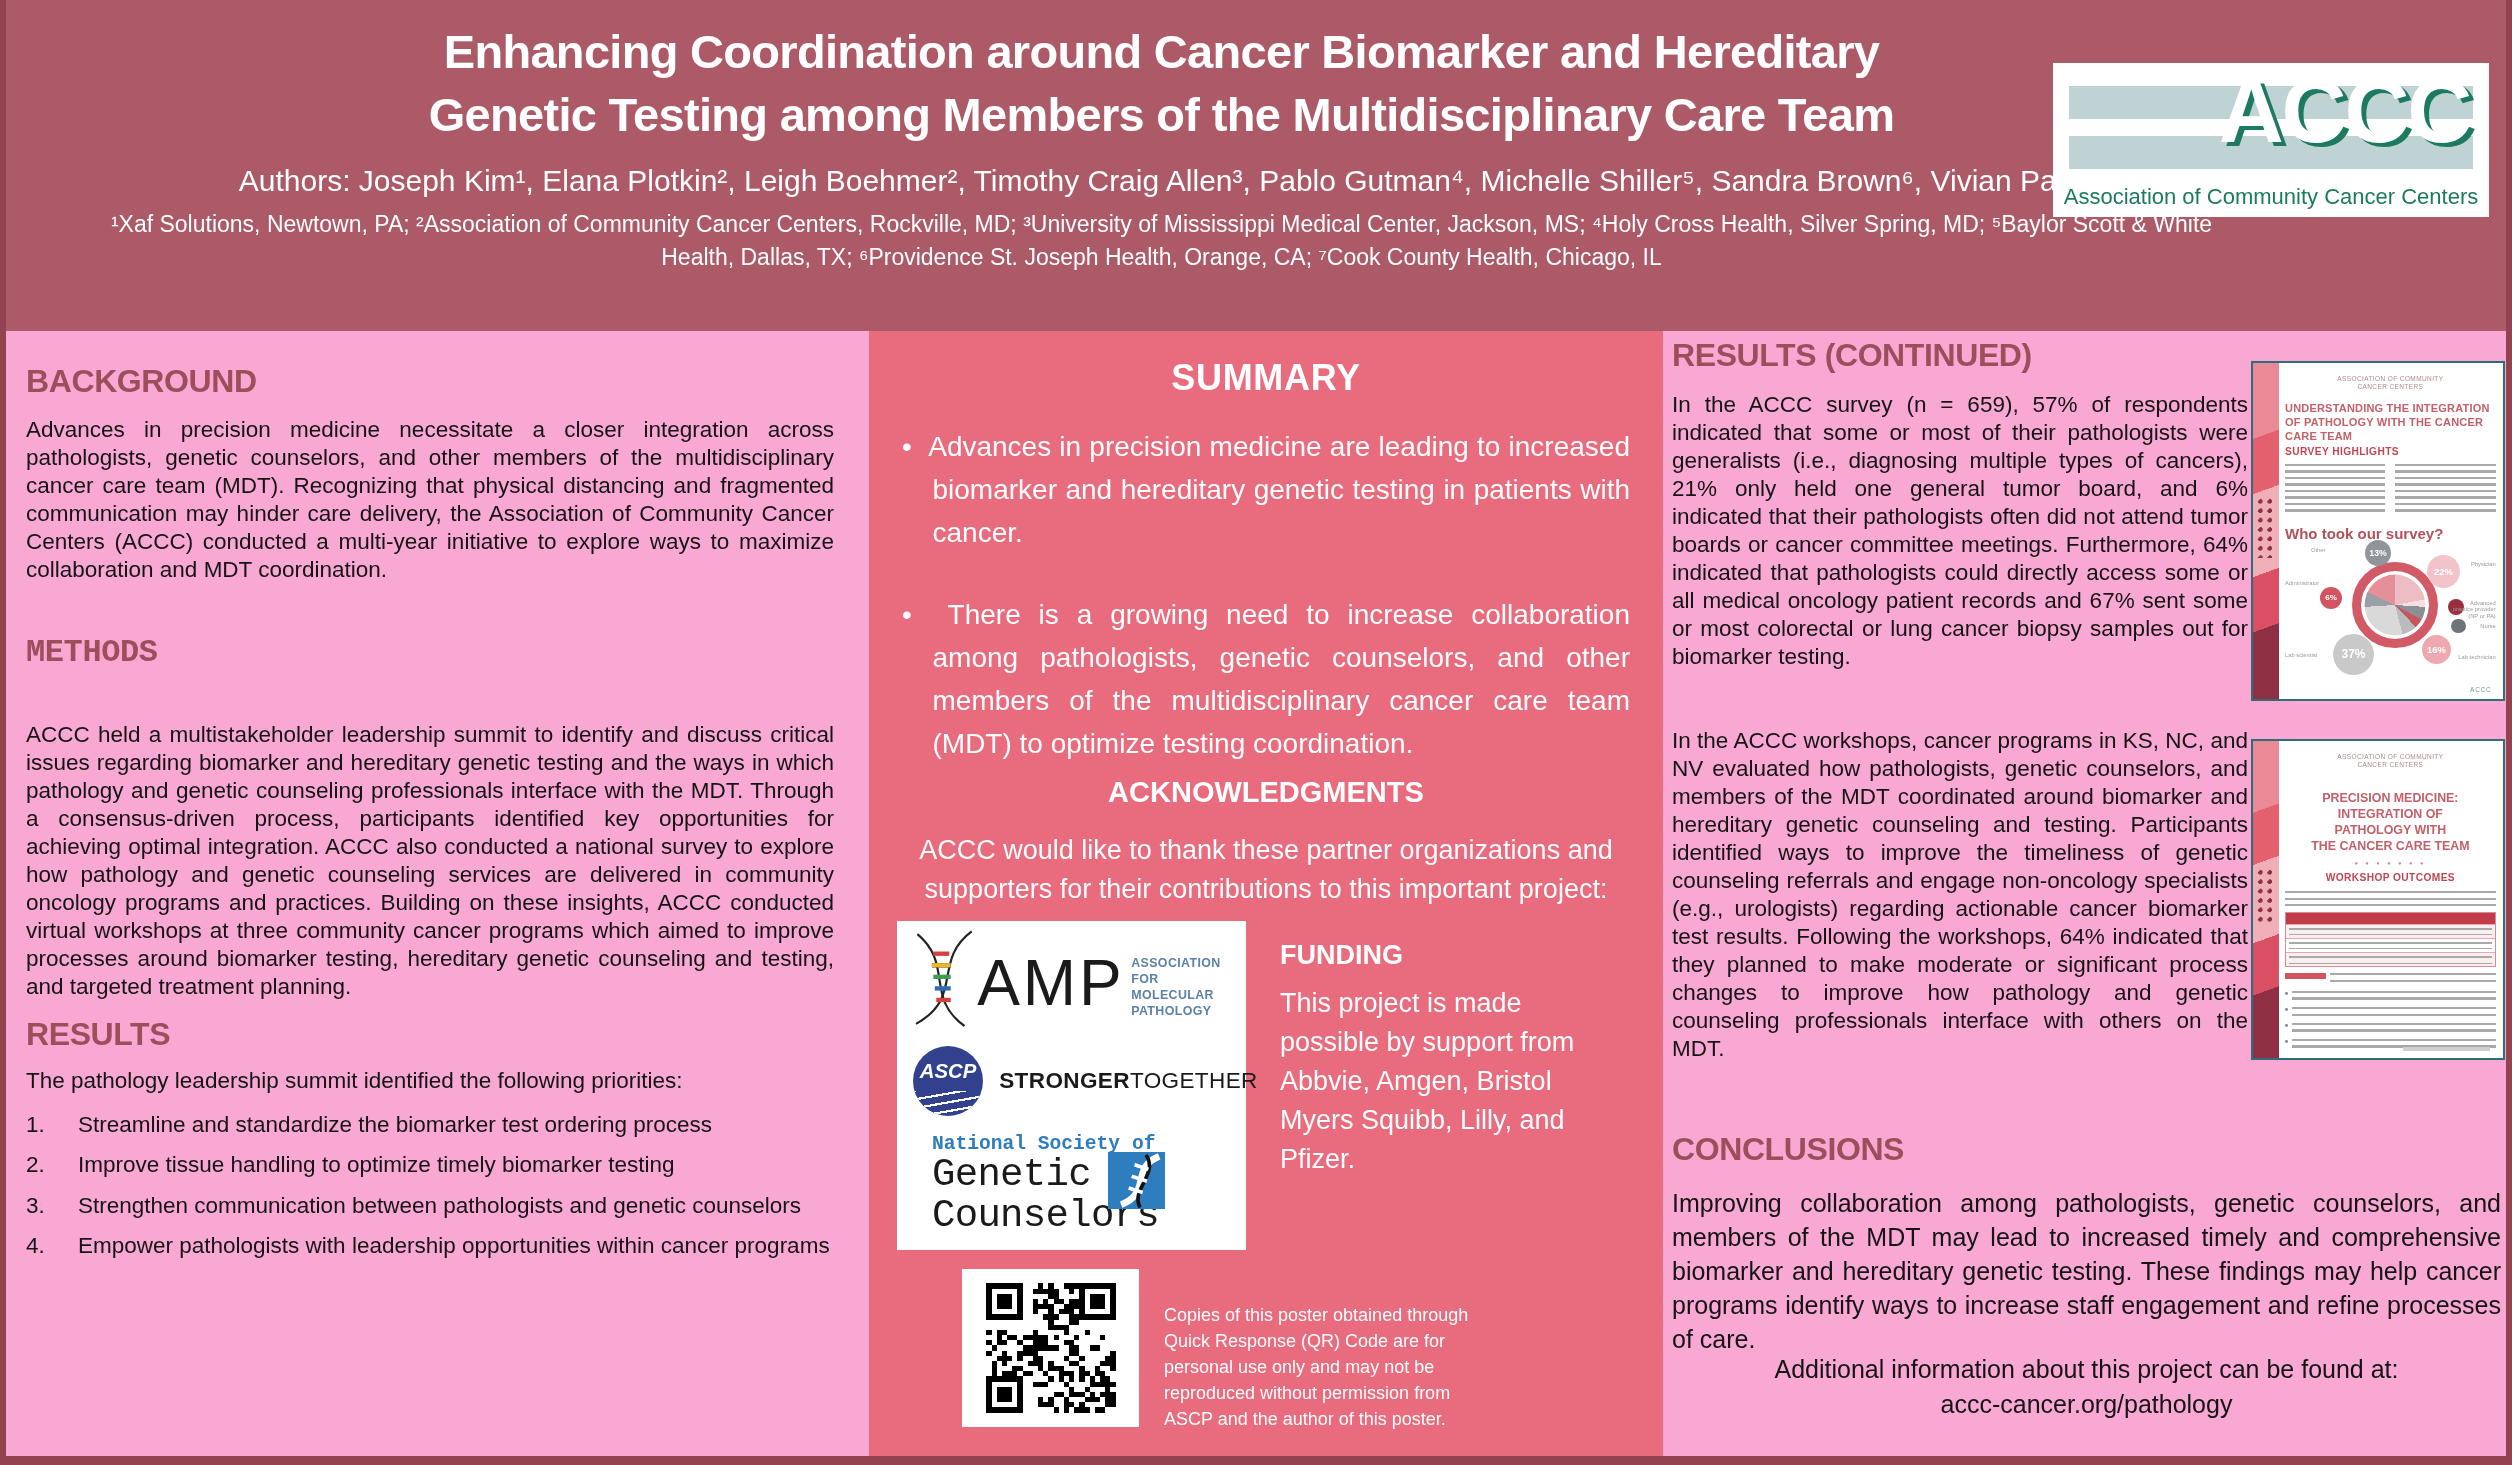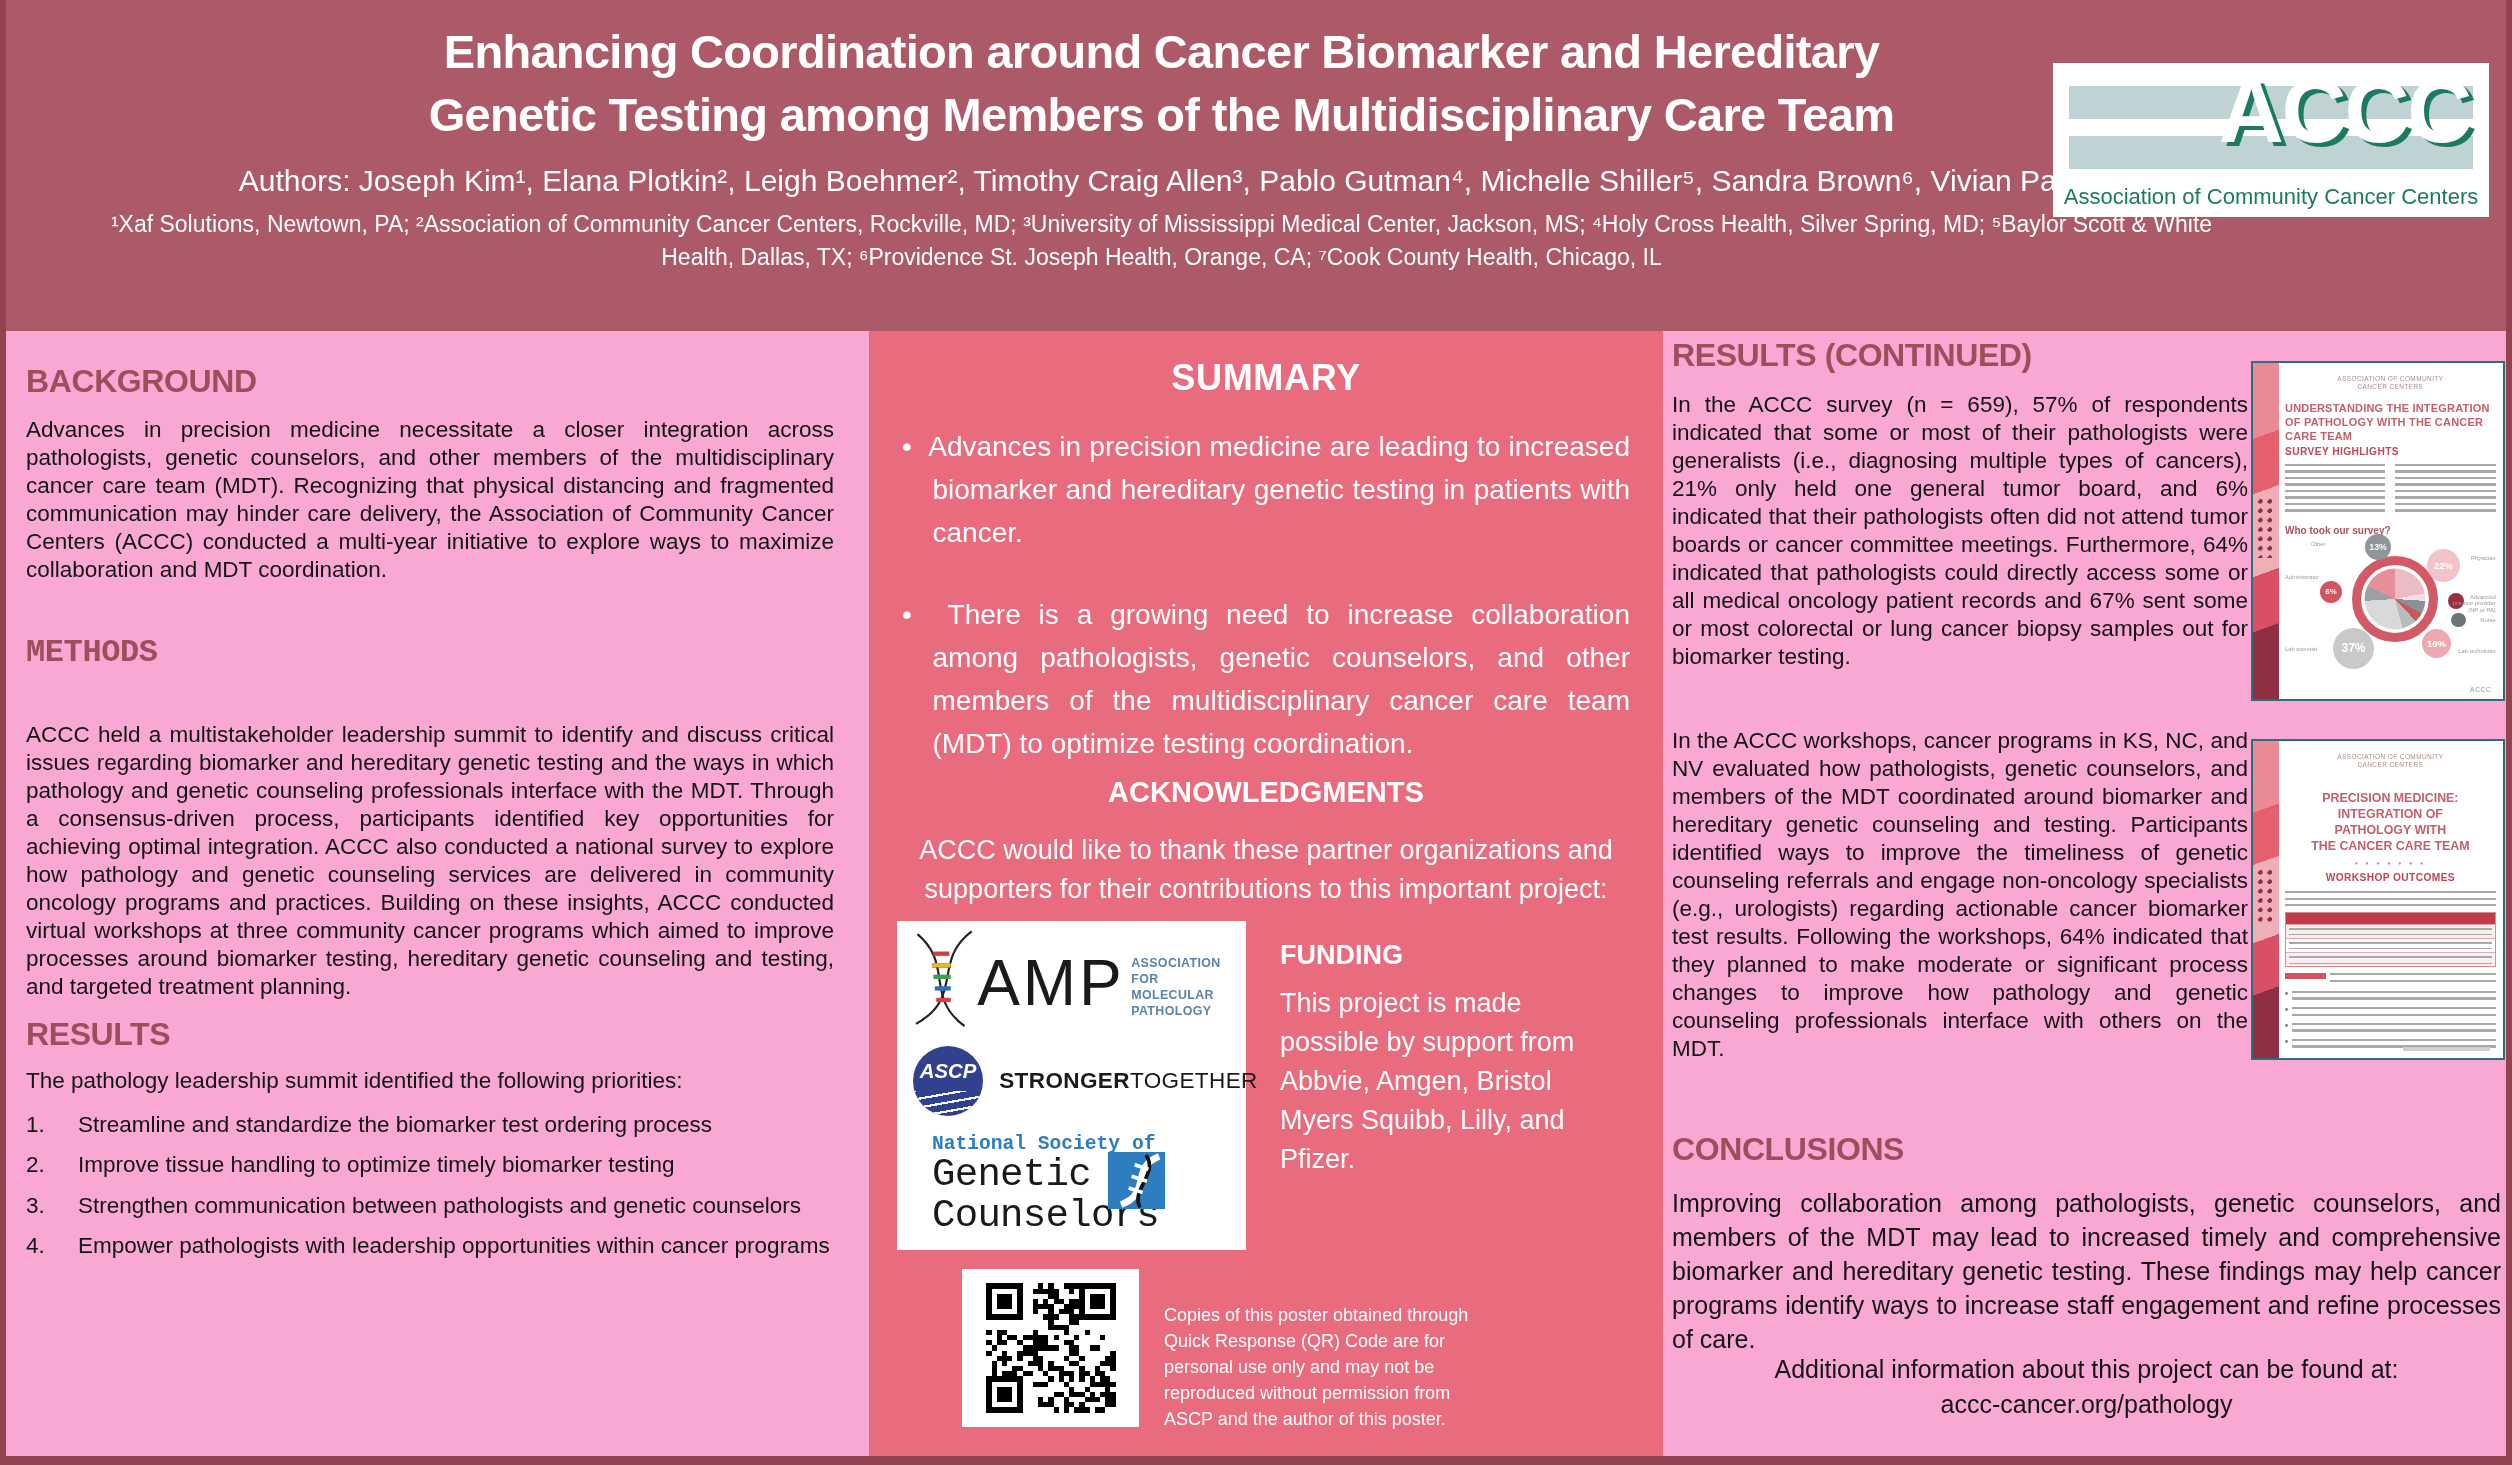--- a/index.html
+++ b/index.html
@@ -97,21 +97,21 @@
              background:linear-gradient(160deg,#e98a96 0 22%, #e4606e 22% 38%, #f0aeb6 38% 62%, #d94f63 62% 78%, #8e2f44 78% 100%); }
   .t-strip::after { content:""; position:absolute; left:2.9px; top:40%; width:19px; height:18%;
              background:radial-gradient(circle 2.2px at 4.4px 4.4px,#8e2f44 2.2px,transparent 2.2px) 0 0/9.4px 9.4px; }
   .t-body { position:absolute; left:32px; right:7.3px; top:0; bottom:0; }
   .t-head-txt { margin-top:11.6px; text-align:center; font-size:6.5px; letter-spacing:0.4px; color:#b08a8a; line-height:8.7px; }
   .t-title { margin-top:8.7px; text-align:left; font-size:11px; font-weight:bold; color:#c4606a; line-height:14px; letter-spacing:0.2px; }
   .t-sub { margin-top:2.9px; font-size:10.2px; font-weight:bold; color:#c24653; letter-spacing:0.4px; }
   .bars { background:repeating-linear-gradient(to bottom,#a9a9a9 0 2.2px,transparent 2.2px 6.5px); }
   .t-cols { display:flex; gap:10.2px; margin-top:7.3px; }
   .t-cols div { flex:1; height:52px; }
-  .t-q { margin-top:8.7px; font-size:10px; font-weight:bold; color:#b2525c; }
+  .t-q { margin-top:8.7px; font-size:15px; font-weight:bold; color:#b2525c; }
   .t-chart { position:relative; height:138px; }
   .donut { position:absolute; left:67px; top:20.4px; width:86px; height:86px; border-radius:50%;
            border:9.4px solid #d25a66; box-shadow:inset 0 0 0 3.6px #fff;
            background:conic-gradient(#eebcc3 0 22%, #f6dfe2 22% 26%, #8a9094 26% 33%, #c9565e 33% 38%, #b9bcbd 38% 46%, #d9d9d9 46% 74%, #9aa0a3 74% 82%, #e58f99 82% 100%); }
   .bub { position:absolute; border-radius:50%; color:#fff; font-weight:bold; display:flex; align-items:center; justify-content:center; }
   .b13 { left:80px; top:-1.5px;  width:26px; height:26px; background:#8f9598; font-size:8.7px; }
   .b22 { left:142px; top:13px;  width:33px; height:33px; background:#f2c3c9; font-size:9.4px; }
   .b6  { left:35px;  top:45px;  width:22px; height:22px; background:#d05560; font-size:8px; }
   .b7  { left:163px; top:57px;  width:16px; height:16px; background:#9c2f3d; font-size:6.5px; }
   .b3  { left:166px; top:77px; width:14.5px; height:14.5px; background:#6e7477; font-size:6.5px; }

